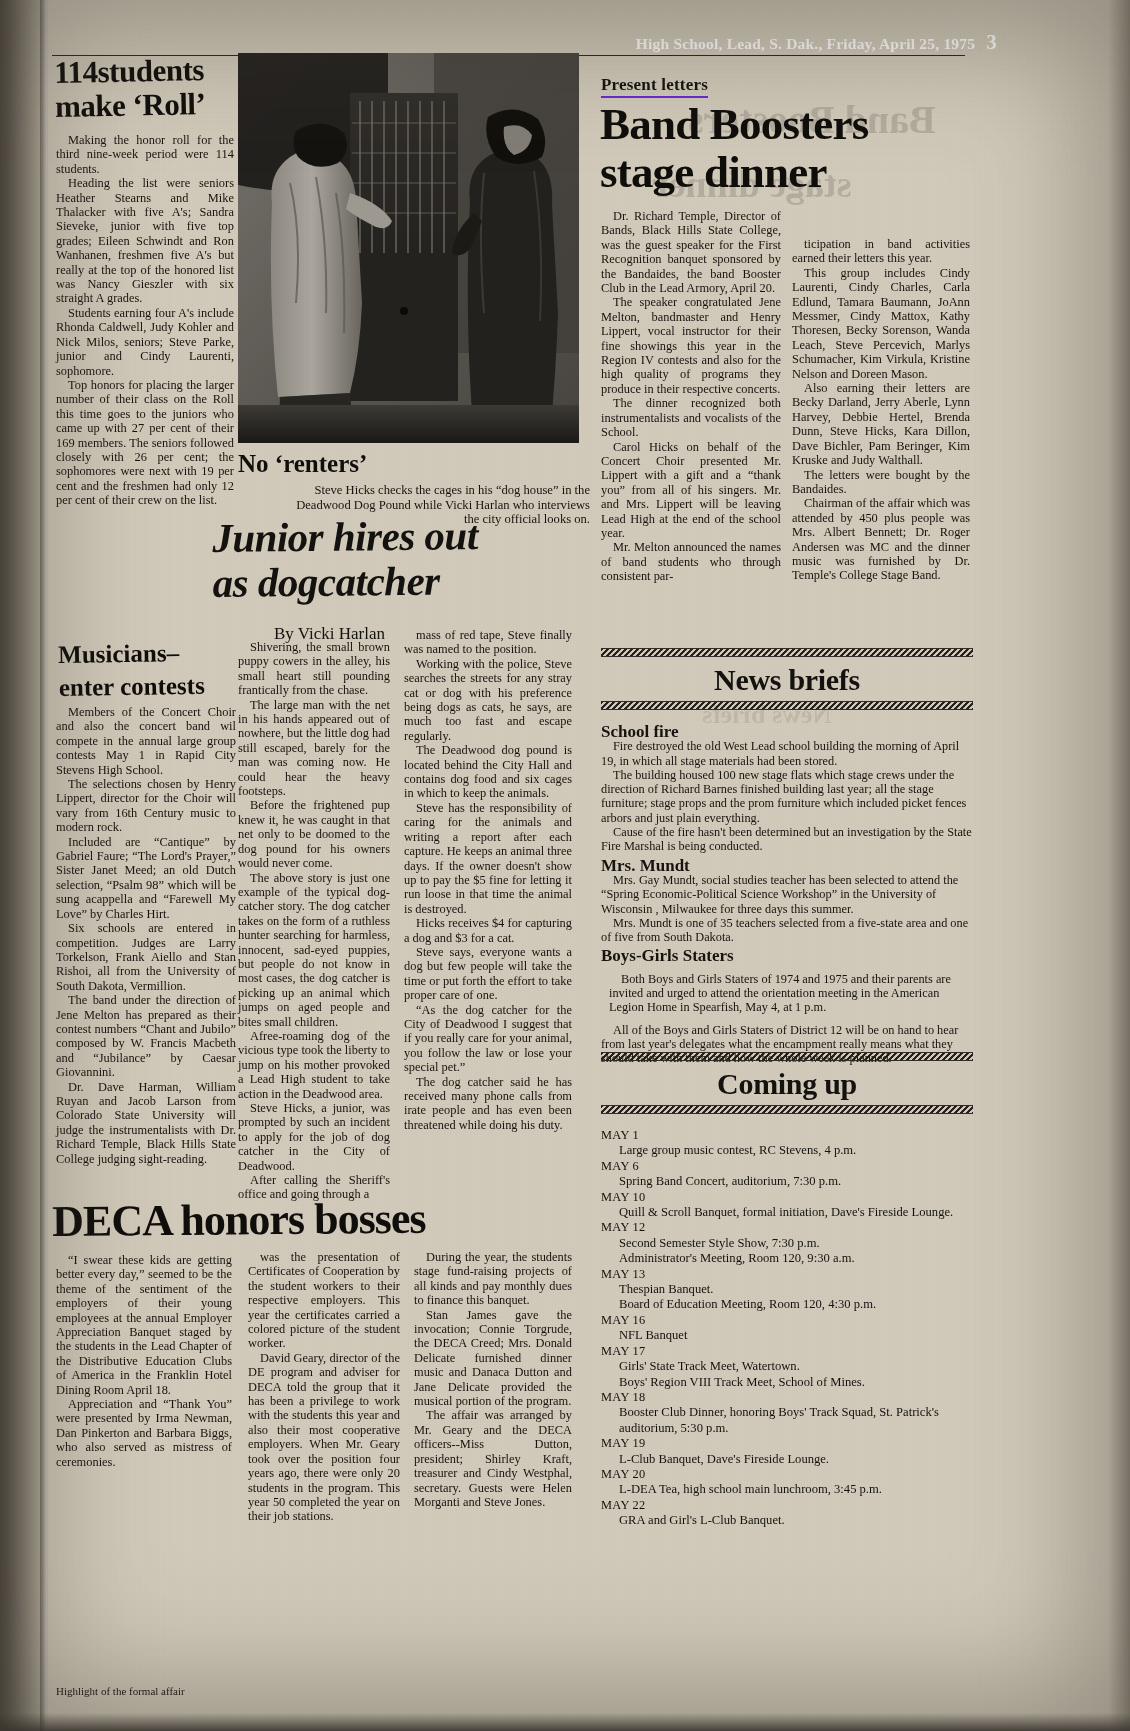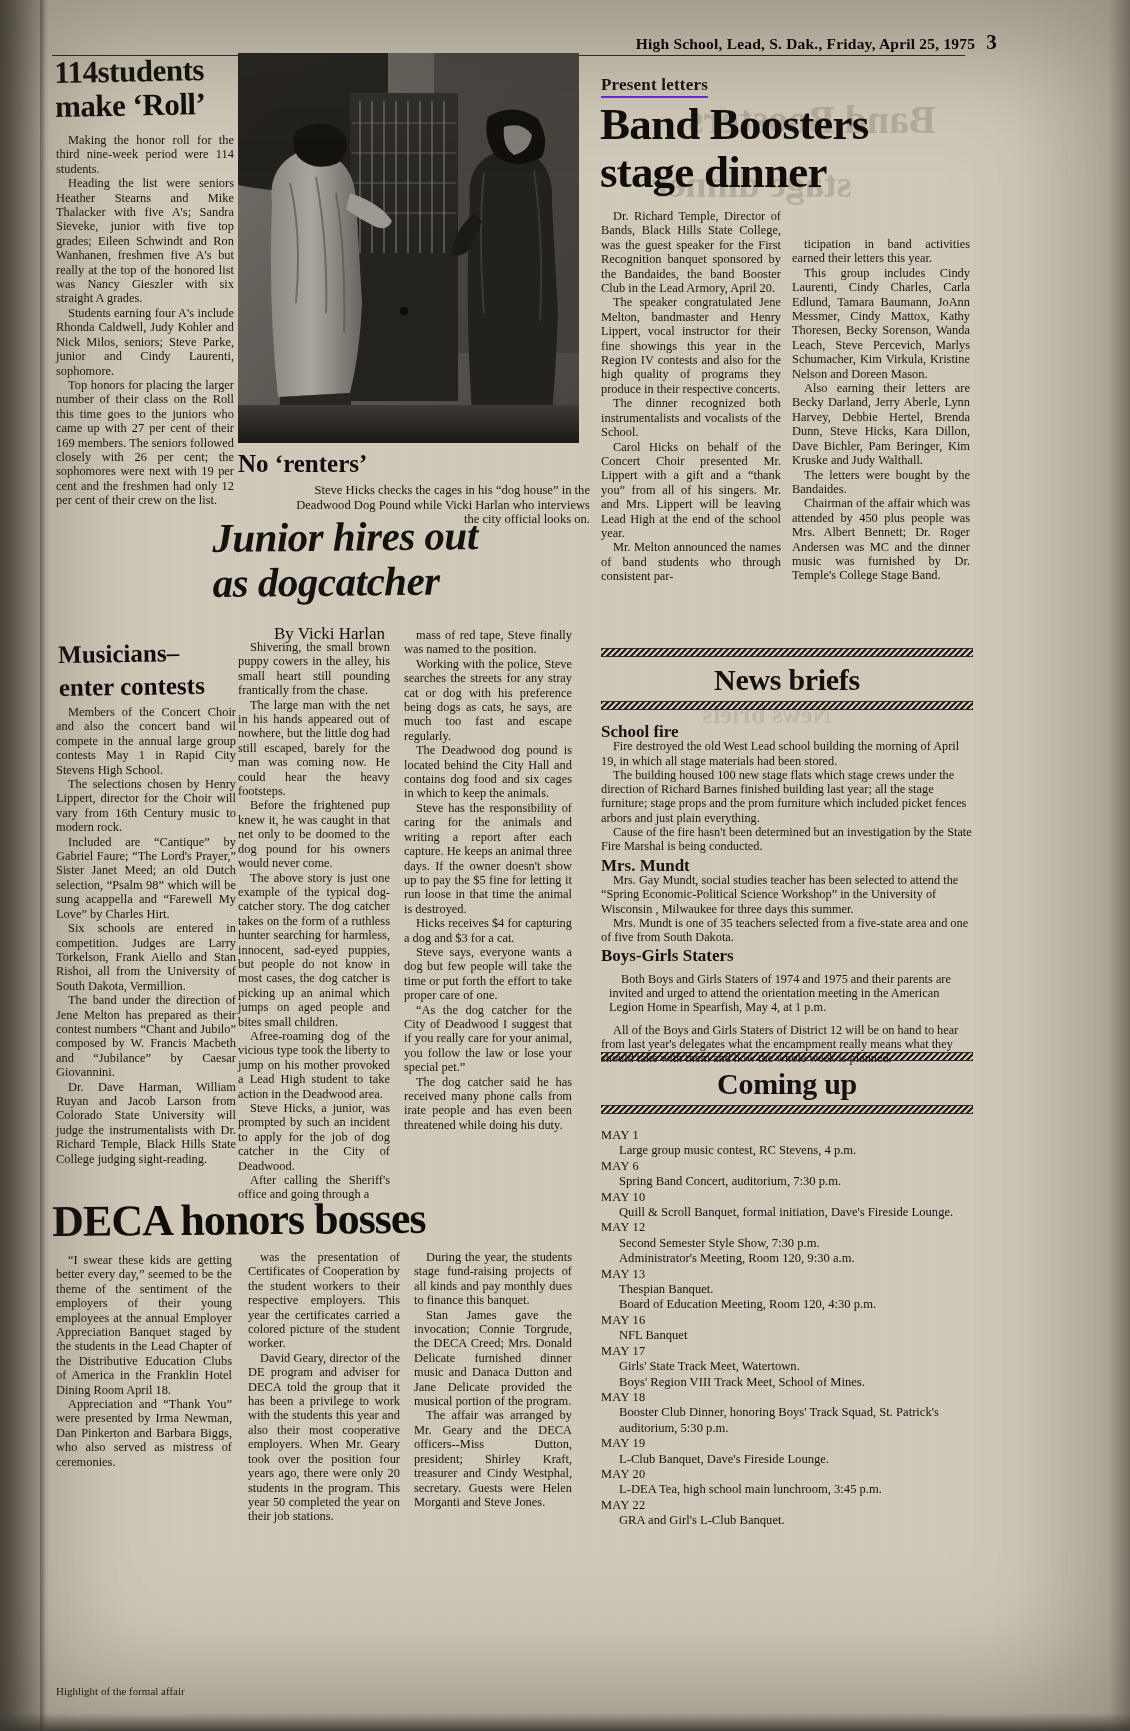--- a/index.html
+++ b/index.html
@@ -57,21 +57,21 @@
     left:52px; top:0; width:1058px; height:1731px;
     color:#14120f;
   }
 
   .masthead {
     position:absolute; left:545px; top:30px; width:400px;
     text-align:right;
     font-size:15.5px; letter-spacing:.2px;
     font-family:"Liberation Serif", serif;
     font-weight:700;
-    color:#000000;
+    color:#ffffff;
   }
   .masthead .pageno {
     font-size:21px; font-weight:700; margin-left:7px;
   }
   .rule-top {
     position:absolute; left:0px; top:55px; width:913px; height:0;
     border-top:1.6px solid #2a2620;
   }
 
   

